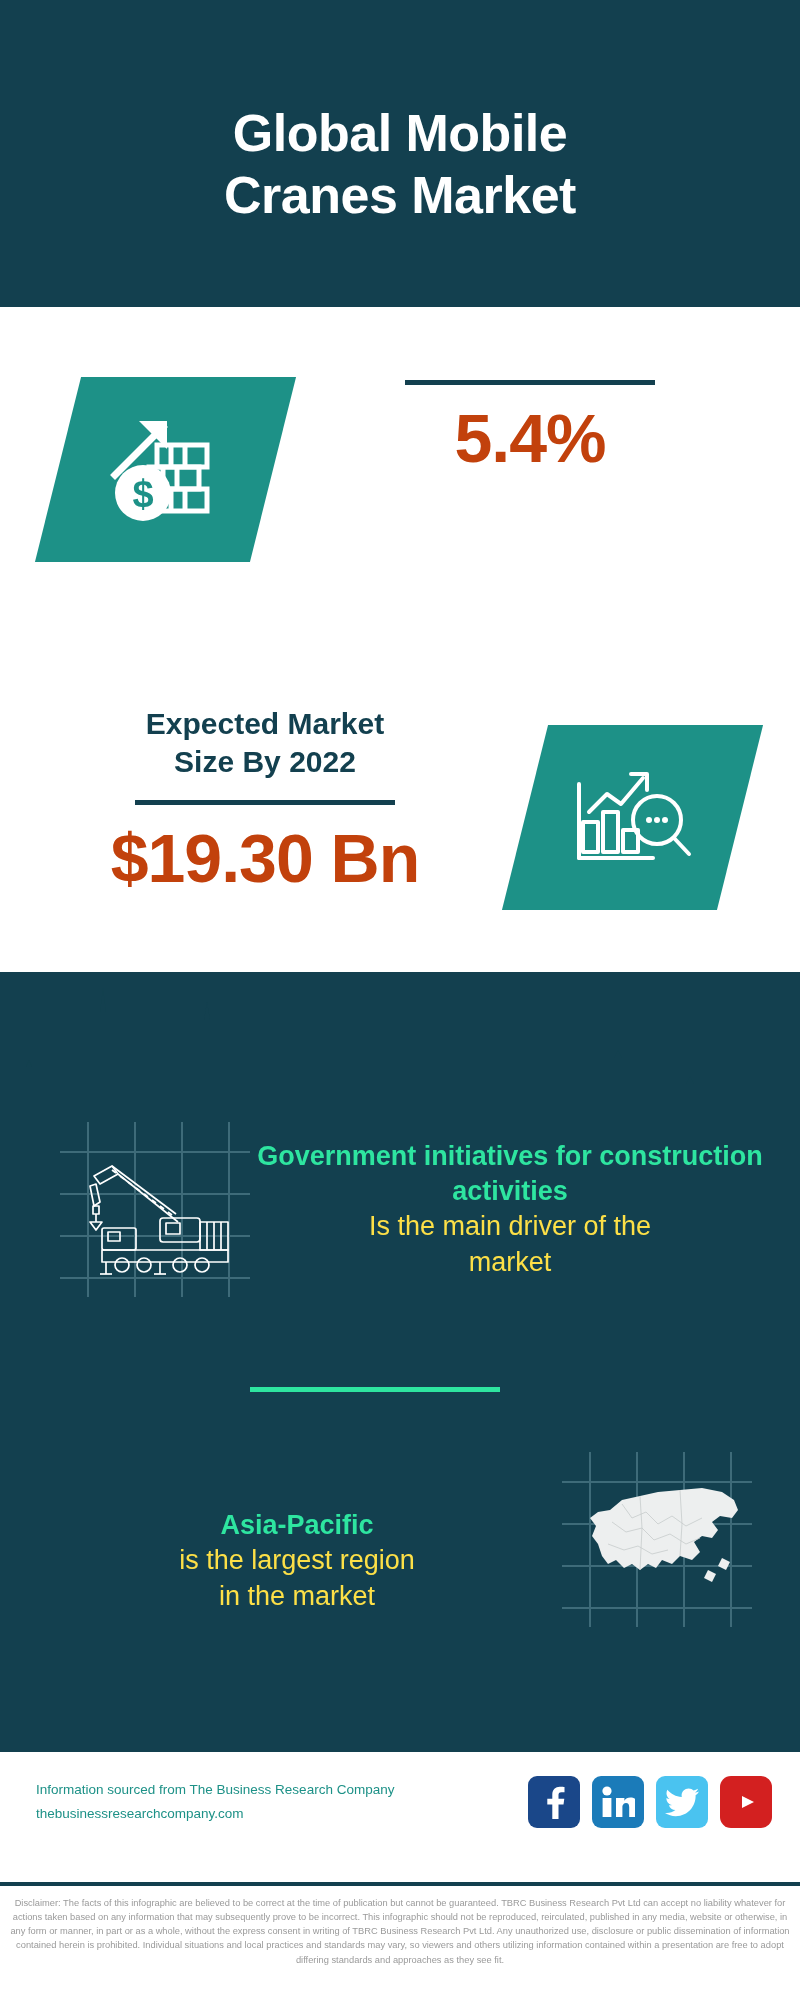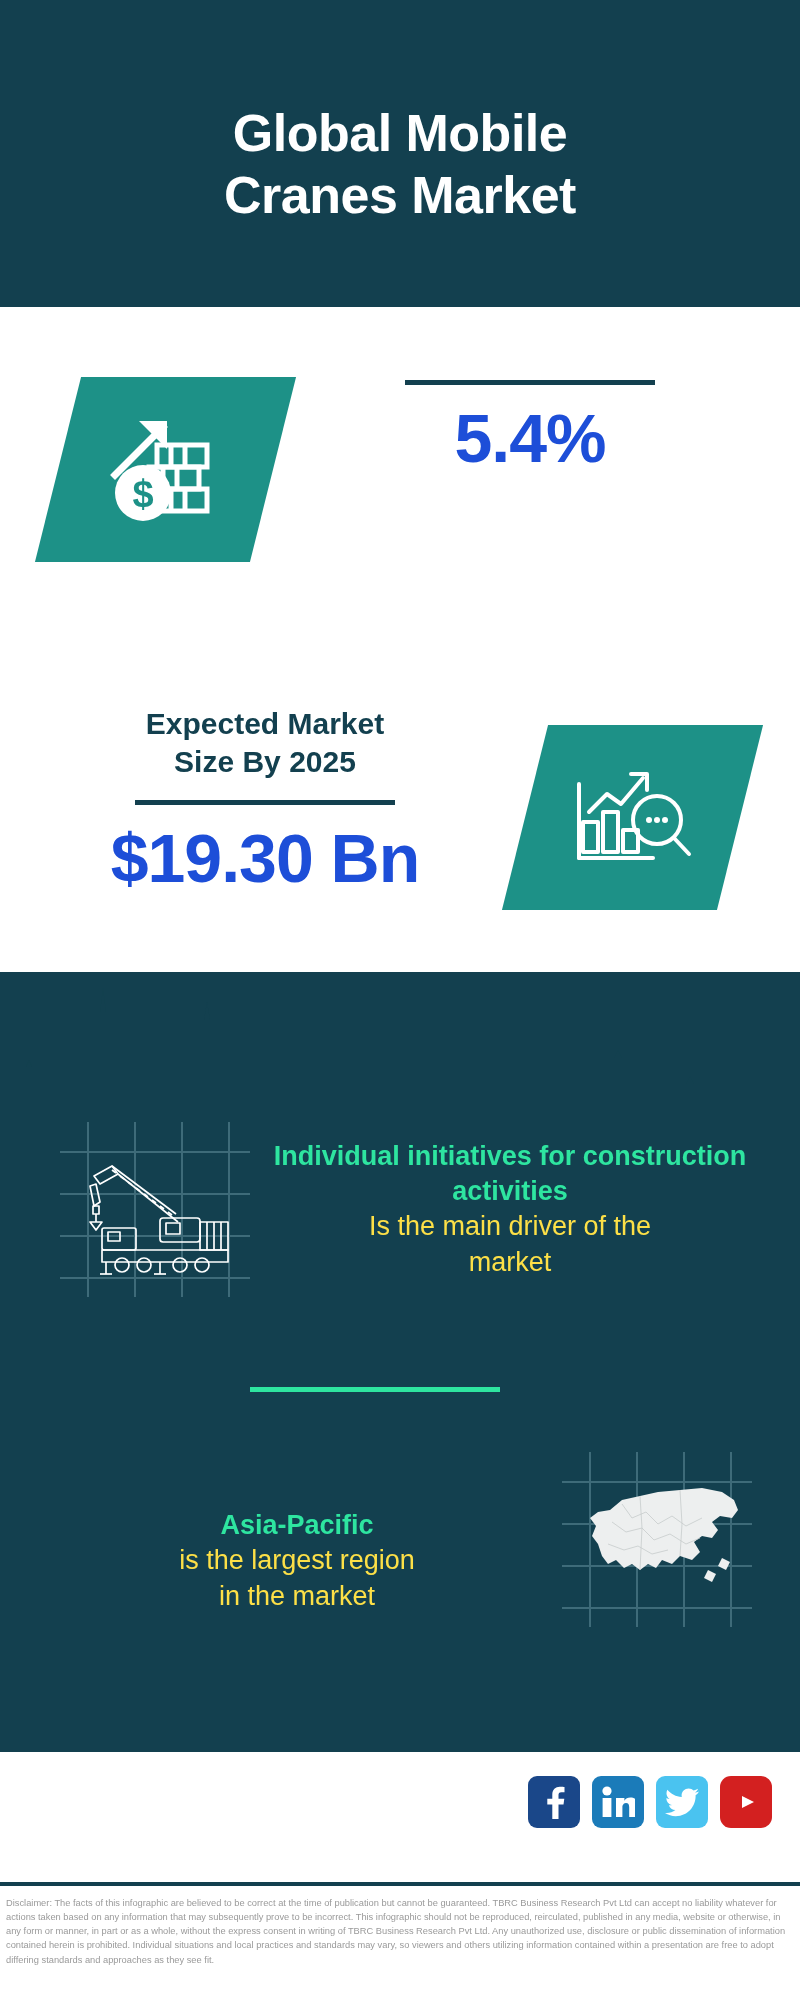--- a/index.html
+++ b/index.html
@@ -33,21 +33,21 @@
      display:flex; align-items:center; justify-content:center; }
   .stat1-text {
     position: absolute; left: 320px; top: 55px; width: 420px; text-align: center;
   }
   .stat-label {
     color: #13404F; font-size: 30px; font-weight: bold; line-height: 1.28;
   }
   .rule-dark { width: 250px; height: 5px; background: #13404F; margin: 18px auto 0 auto; }
   .rule-dark.w260 { width: 260px; }
   .stat-value {
-    color: #1d4ed8; font-size: 68px; font-weight: bold; margin-top: 14px; letter-spacing: -1px;
+    color: #c2410c; font-size: 68px; font-weight: bold; margin-top: 14px; letter-spacing: -1px;
   }
 
   
   .stat2 { position: absolute; left: 0; top: 667px; width: 800px; height: 305px; }
   .stat2-text { position: absolute; left: 55px; top: 38px; width: 420px; text-align: center; }
   .para-right {
     position: absolute; left: 525px; top: 58px; width: 215px; height: 185px;
     background: #1D9187; transform: skewX(-14deg);
   }
   .para-right .iconwrap { transform: skewX(14deg); width:100%; height:100%;
@@ -95,21 +95,21 @@
   .sicon {
     width: 52px; height: 52px; border-radius: 9px;
     display: flex; align-items: center; justify-content: center;
   }
   .sicon svg { display:block; }
 
   .divider-bar { position:absolute; left:0; top:1882px; width:800px; height:4px; background:#13404F; }
 
   .disclaimer {
     position: absolute; left: 0; top: 1890px; width: 800px; padding: 6px 6px 0 6px;
-    color: #9a9a9a; font-size: 9.3px; line-height: 1.52; text-align: left;
+    color: #9a9a9a; font-size: 9.3px; line-height: 1.52; text-align: center;
   }
 </style>
 </head>
 <body>
 
 <div class="page">
 
   <div class="header">
     <div class="header-title">
       <div>Global Mobile</div>
@@ -144,21 +144,21 @@
     <div class="stat1-text">
       <div class="rule-dark"></div>
       <div class="stat-value">5.4%</div>
     </div>
   </div>
 
   <div class="stat2">
     <div class="stat2-text">
       <div class="stat-label">
         <div>Expected Market</div>
-        <div>Size By 2025</div>
+        <div>Size By 2022</div>
       </div>
       <div class="rule-dark w260"></div>
       <div class="stat-value">$19.30 Bn</div>
     </div>
     <div class="para-right">
       <div class="iconwrap">
         <svg width="128" height="128" viewBox="0 0 128 128">
           <g fill="none" stroke="#ffffff" stroke-width="4" stroke-linecap="round" stroke-linejoin="round">
             <polyline points="20,58 38,40 52,50 74,24"></polyline>
             <polyline points="62,20 78,20 78,36"></polyline>
@@ -220,21 +220,21 @@
             <circle cx="120" cy="143" r="7"></circle>
             <circle cx="142" cy="143" r="7"></circle>
             <line x1="46" y1="140" x2="46" y2="152"></line>
             <line x1="40" y1="152" x2="52" y2="152"></line>
             <line x1="100" y1="140" x2="100" y2="152"></line>
             <line x1="94" y1="152" x2="106" y2="152"></line>
           </g>
         </svg>
       </div>
       <div class="driver-text">
-        <div class="green-bold">Individual initiatives for construction activities</div>
+        <div class="green-bold">Government initiatives for construction activities</div>
         <div class="white-reg">Is the main driver of the</div>
         <div class="white-reg">market</div>
       </div>
     </div>
 
     <div class="mid-rule"></div>
 
     <div class="region-row">
       <div class="region-text">
         <div class="green-bold">Asia-Pacific</div>
@@ -263,20 +263,24 @@
             <path d="M78,44 L80,76 L78,118"></path>
             <path d="M118,38 L120,72 L118,104"></path>
           </g>
         </svg>
       </div>
     </div>
   </div>
 
   <div class="footer">
     <div class="footer-inner">
+      <div class="src-text">
+        <div>Information sourced from The Business Research Company</div>
+        <div>thebusinessresearchcompany.com</div>
+      </div>
       <div class="socials">
         <div class="sicon" style="background:#1A4789">
           <svg width="30" height="34" viewBox="0 0 30 34">
               <path fill="#fff" d="M19.5 34V19.5h5l0.8-5.8h-5.8V10c0-1.7 0.5-2.8 2.9-2.8h3.1V2c-0.5-0.1-2.4-0.2-4.6-0.2-4.5 0-7.6 2.8-7.6 7.8v4.1H8.3v5.8h5v14.5Z"></path>
             </svg>
         </div>
         <div class="sicon" style="background:#1B7BB9">
           <svg width="34" height="32" viewBox="0 0 34 32">
             <circle cx="6" cy="5" r="4.6" fill="#fff"></circle>
             <rect x="1.6" y="12" width="8.8" height="19" fill="#fff"></rect>

